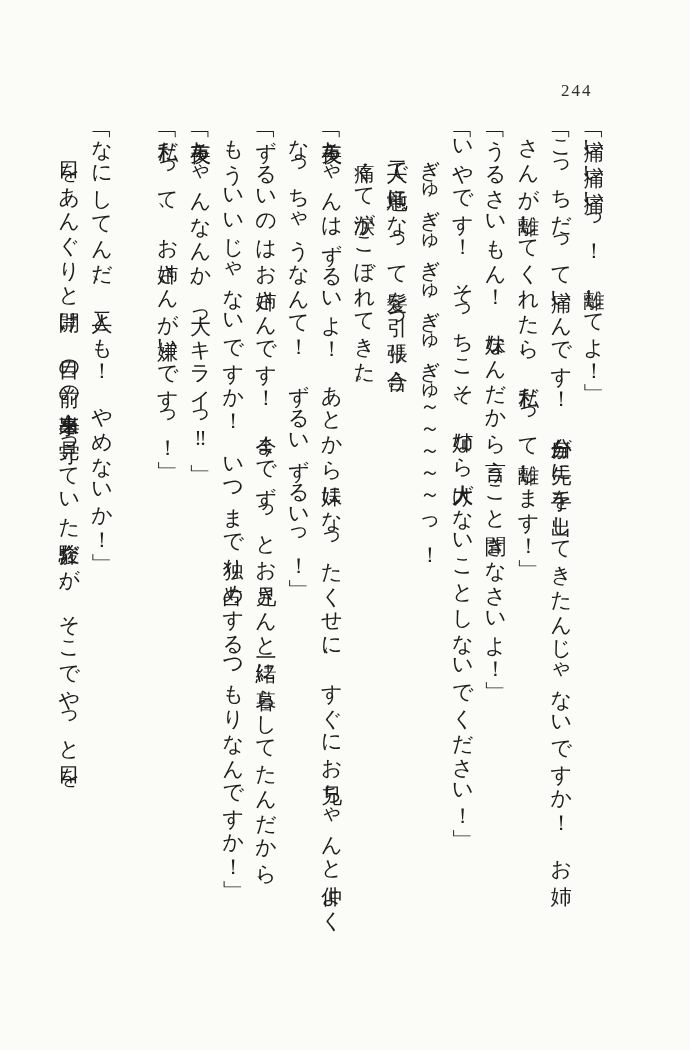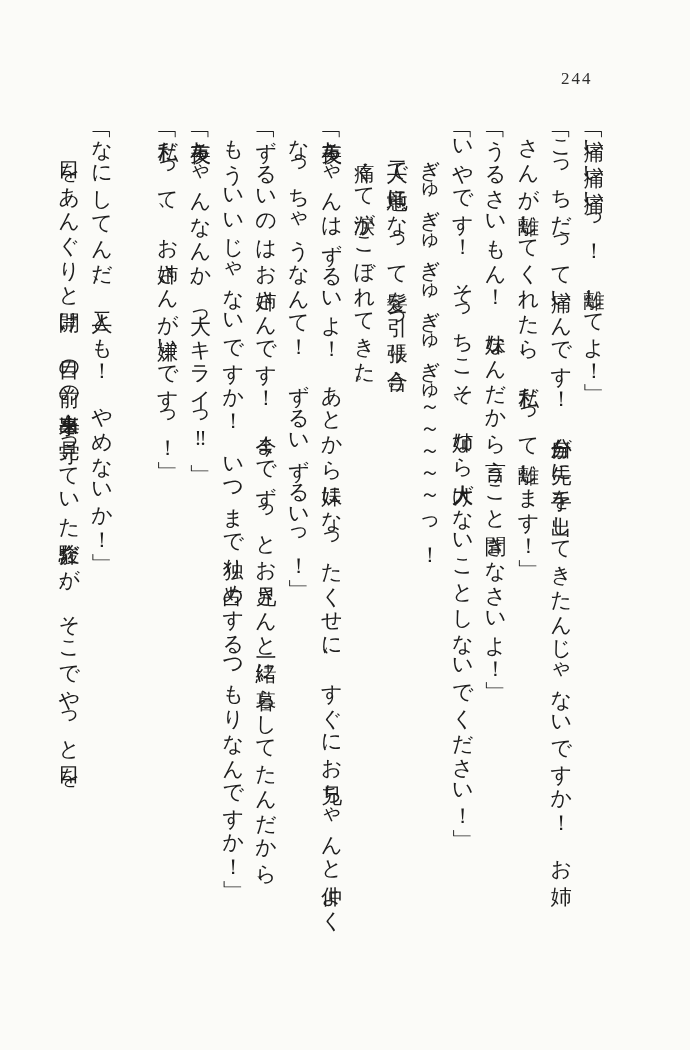--- a/index.html
+++ b/index.html
@@ -13,21 +13,21 @@
     overflow: hidden;
     background: var(--bg, #fbfbf8);
     font-family: "Liberation Serif", "DejaVu Serif", serif;
   }
   .page {
     position: absolute;
     inset: 0;
   }
   .page-number {
     position: absolute;
-    top: 69px;
+    top: 81px;
     left: 561px;
     font-size: 17px;
     letter-spacing: 2px;
     color: var(--ink-light, #2e2e2e);
   }
   .text-block {
     position: absolute;
     top: 124px;
     right: 80px;
     width: 559px;

